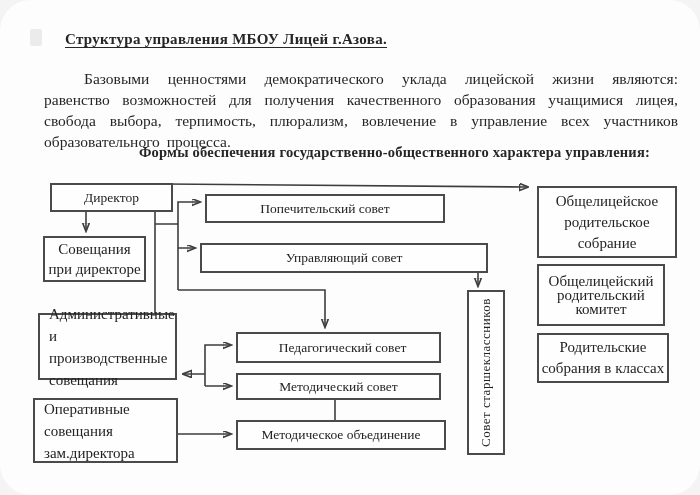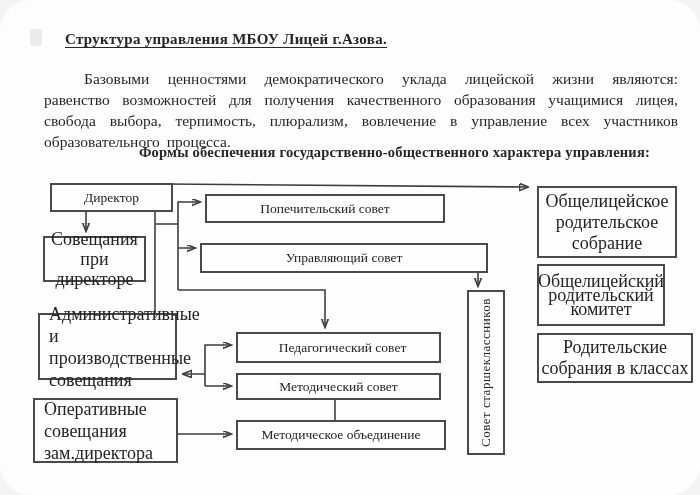--- a/index.html
+++ b/index.html
@@ -35,39 +35,39 @@
   }
   
   .node{
     position:absolute;box-sizing:border-box;
     background:#fefefe;border:2px solid #4a4a4a;
     display:flex;align-items:center;justify-content:center;
     font-size:13.5px;line-height:20px;text-align:center;
     color:#232323;z-index:2;
   }
   .node.left-align{justify-content:flex-start;text-align:left;padding:4px 6px 4px 9px;}
-  .node.small{font-size:18px;}
+  .node.small{font-size:15px;}
   .vnode span{
     writing-mode:vertical-rl;transform:rotate(180deg);
     white-space:nowrap;font-size:13px;letter-spacing:.5px;
   }
   
   #n-director            {left:42px; top:183px; width:123px;height:29px;margin-left:8px;}
   #n-director-meetings   {left:43px; top:236px; width:103px;height:46px;}
   #n-trustee             {left:205px;top:194px; width:240px;height:29px;}
   #n-governing           {left:200px;top:243px; width:288px;height:30px;}
   #n-admin               {left:38px; top:313px; width:139px;height:67px;line-height:22px;}
   #n-pedagogical         {left:236px;top:332px; width:205px;height:31px;padding-left:8px;}
   #n-methodical          {left:236px;top:373px; width:205px;height:27px;}
   #n-operational         {left:33px; top:398px; width:145px;height:65px;line-height:22px;}
   #n-assoc               {left:236px;top:420px; width:210px;height:30px;}
   #n-seniors             {left:467px;top:290px; width:38px; height:165px;}
   #n-parents-assembly    {left:537px;top:186px; width:140px;height:72px;line-height:21px;}
   #n-parents-committee   {left:537px;top:264px; width:128px;height:62px;line-height:14px;}
-  #n-class-meetings      {left:537px;top:333px; width:156px;height:50px;line-height:21px;}
+  #n-class-meetings      {left:537px;top:333px; width:132px;height:50px;line-height:21px;}
   
   svg.wires{position:absolute;left:0;top:0;z-index:1;}
   svg.wires path{stroke:#3d3d3d;stroke-width:1.6;fill:none;}
 </style>
 </head>
 <body>
 
 <div id="page">
 
   <div class="scan-artifact"></div>

